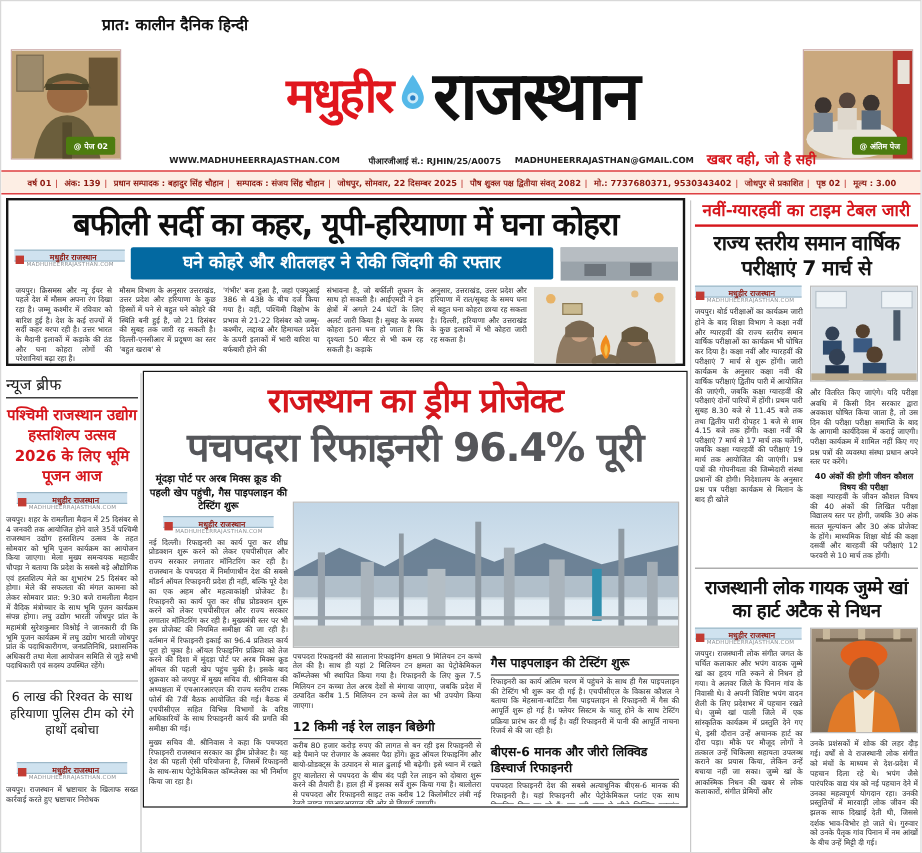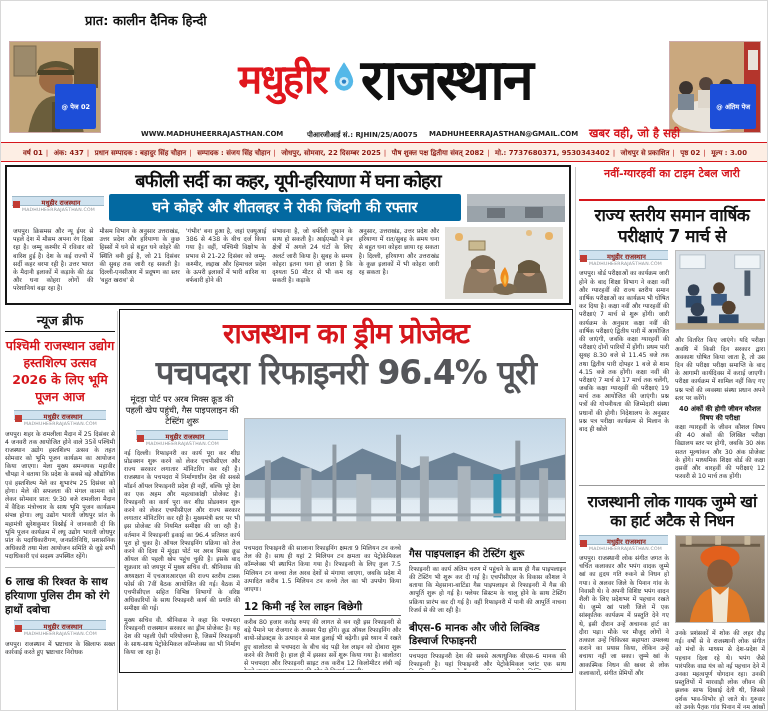--- a/index.html
+++ b/index.html
@@ -8,21 +8,21 @@
     position:relative; width:768px; height:711px; margin:0 auto;
     background:#ffffff; overflow:hidden;
     font-family:"DejaVu Sans", sans-serif; color:#1a1a1a;
     border:1px solid #d8d8d8;
   }
   
   .tagline { position:absolute; left:84px; top:10px; font-size:13px; font-weight:bold; color:#111; }
   .cities  { position:absolute; left:288px; top:8px; width:478px; font-size:6.6px; font-weight:bold; color:#2a2a2a; line-height:1.3; }
   .mast-photo { position:absolute; top:40px; width:92px; height:92px; overflow:hidden; border:1px solid #caa; }
   .mast-photo.left { left:8px; } .mast-photo.right { left:668px; }
-  .photo-badge { position:absolute; bottom:3px; right:4px; background:#1d4ed8; color:#fff; font-size:6.5px; font-weight:bold; padding:18px 6px; border-radius:2px; white-space:nowrap; }
+  .photo-badge { position:absolute; bottom:3px; right:4px; background:#4d7c0f; color:#fff; font-size:6.5px; font-weight:bold; padding:3px 6px; border-radius:2px; white-space:nowrap; }
   .mast-title { position:absolute; left:104px; top:34px; width:560px; height:84px; display:flex; align-items:center; justify-content:center; gap:6px; }
   .mast-title .red   { font-size:40px; font-weight:bold; color:#e0161d; letter-spacing:-2px; }
   .mast-title .black { font-size:56px; font-weight:bold; color:#101010; letter-spacing:-2px; }
   .mast-row { position:absolute; top:124px; left:0; width:768px; height:16px; font-size:7px; font-weight:bold; color:#222; }
   .mast-row .site  { position:absolute; left:140px; top:5px; }
   .mast-row .reg   { position:absolute; left:306px; top:5px; }
   .mast-row .email { position:absolute; left:428px; top:5px;text-align:center; }
   .mast-row .slogan{ position:absolute; left:588px; top:0; font-size:11.5px; color:#d6161c; }
   .infobar {
     position:absolute; left:0; top:141px; width:768px; height:20px;
@@ -33,49 +33,49 @@
   .infobar span + span::before { content:" | "; color:#c9514b; margin:0 3px; }
   
   .stamp { width:92px; }
   .stamp .bar { position:relative; background:#cfe2ef; border-top:1px solid #9db8c8; border-bottom:1px solid #9db8c8; text-align:center; font-size:6.5px; font-weight:bold; color:#8d1a12; padding:1px 0 0 6px; height:10px; }
   .stamp .sq { position:absolute; left:1px; top:4px; width:7px; height:7px; background:#c23b33; }
   .stamp .url { font-size:4.6px; color:#8a8f94; letter-spacing:.2px; padding-left:10px; margin-top:1px; white-space:nowrap; }
   .body-txt { font-size:6.2px; line-height:1.32; text-align:justify; color:#26282b; }
   .vline { position:absolute; width:1px; background:#c9c9c9; }
   
   .weather { position:absolute; left:4px; top:164px; width:566px; height:140px; border:2px solid #161616; background:#fff; overflow:hidden; }
-  .weather h1 { font-size:18px; font-weight:bold; text-align:center; color:#0f0f0f; letter-spacing:-1px; margin-top:1px; }
+  .weather h1 { font-size:26px; font-weight:bold; text-align:center; color:#0f0f0f; letter-spacing:-1px; margin-top:1px; }
   .weather .subrow { position:relative; height:31px; margin-top:1px; }
   .weather .subrow .stamp { position:absolute; left:5px; top:3px; }
   .blue-sub { position:absolute; left:102px; top:1px; width:352px; height:27px; background:#0369a1; border-radius:2px; color:#fff; font-size:14.5px; font-weight:bold; text-align:center; line-height:27px; }
   .fog-photo { position:absolute; left:460px; top:1px; width:98px; height:28px; }
   .weather .bodyrow { display:flex; gap:6px; padding:3px 6px 0 6px; }
   .weather .bodyrow .col { flex:1; }
   .fire-art { width:118px; height:72px; flex:none; }
   
   .rail { position:absolute; left:4px; top:310px; width:110px; height:401px; overflow:hidden; }
-  .rail .sec-title { font-size:13px; font-weight:bold; text-align:center; border-bottom:1.5px solid #111; padding-bottom:2px; }
+  .rail .sec-title { font-size:13px; font-weight:normal; text-align:left; border-bottom:1.5px solid #111; padding-bottom:2px; }
   .rail .red-head { font-size:12.5px; font-weight:bold; color:#d6161c; text-align:center; line-height:1.35; margin:6px 0 4px; }
-  .rail .blk-head { font-size:10.5px; font-weight:bold; color:#151515; text-align:left; line-height:1.35; margin:6px 0 4px; border-top:1px solid #bbb; padding-top:6px; }
+  .rail .blk-head { font-size:10.5px; font-weight:normal; color:#151515; text-align:center; line-height:1.35; margin:6px 0 19px; border-top:1px solid #bbb; padding-top:6px; }
   .rail .stamp { margin:0 auto 4px; }
   
   .refinery { position:absolute; left:118px; top:308px; width:454px; height:364px; border:1.5px solid #161616; overflow:hidden; }
   .refinery .kick { font-size:28px; font-weight:bold; color:#d6161c; text-align:center; letter-spacing:-1px; margin-top:3px; }
   .refinery .head { font-size:33px; font-weight:bold; color:#55565a; text-align:center; letter-spacing:-1px; margin-top:-2px; }
   .ref-left { position:absolute; left:4px; top:84px; width:116px; bottom:2px; overflow:hidden; }
-  .ref-left .sub { font-size:8.4px; font-weight:normal; text-align:center; line-height:1.3; color:#111; }
+  .ref-left .sub { font-size:8.4px; font-weight:bold; text-align:center; line-height:1.3; color:#111; }
   .ref-left .stamp { margin:3px auto; }
   .ref-photo { position:absolute; left:124px; top:108px; width:322px; height:122px; border:1px solid #bbb; }
   .ref-cols { position:absolute; left:124px; top:234px; width:322px; bottom:2px; display:flex; gap:8px; overflow:hidden; }
   .ref-cols .c { flex:1; }
   .ref-sec h3 { font-size:10.3px; font-weight:bold; color:#111; line-height:1.25; border-bottom:1px solid #555; padding:3px 0 2px; margin-bottom:2px; }
   .ref-sec { margin-bottom:4px; }
   
   .sidebar { position:absolute; left:578px; top:164px; width:186px; height:547px; overflow:hidden; }
-  .sb-kicker { font-size:11px; font-weight:bold; color:#d6161c; text-align:center; border-bottom:2px solid #d6161c; padding-bottom:19px; }
+  .sb-kicker { font-size:14px; font-weight:bold; color:#d6161c; text-align:center; border-bottom:2px solid #d6161c; padding-bottom:3px; }
   .sb-head { font-size:17px; font-weight:bold; text-align:center; line-height:1.22; color:#141414; margin:4px 0; letter-spacing:-.5px; }
   .sb-cols { display:flex; gap:6px; }
   .sb-cols .c { flex:1; min-width:0; }
   .sb-photo { width:100%; height:80px; border:1px solid #bbb; margin-bottom:2px; }
   .sb-sub { font-size:6.8px; font-weight:bold; text-align:center; margin:2px 0 1px; }
   .singer { border-top:1px solid #999; margin-top:5px; padding-top:3px; }
   .singer .sb-head { font-size:15.5px; }
   .sb-stamp-row { display:flex; justify-content:flex-start; margin-bottom:3px; }
 </style>
 </head>
@@ -127,21 +127,21 @@
 
   <div class="mast-row">
     <span class="site">WWW.MADHUHEERRAJASTHAN.COM</span>
     <span class="reg">पीआरजीआई सं.: RJHIN/25/A0075</span>
     <span class="email">MADHUHEERRAJASTHAN@GMAIL.COM</span>
     <span class="slogan">खबर वही, जो है सही</span>
   </div>
 
   <div class="infobar">
     <span>वर्ष 01</span>
-    <span>अंक: 437</span>
+    <span>अंक: 139</span>
     <span>प्रधान सम्पादक : बहादुर सिंह चौहान</span>
     <span>सम्पादक : संजय सिंह चौहान</span>
     <span>जोधपुर, सोमवार, 22 दिसम्बर 2025</span>
     <span>पौष शुक्ल पक्ष द्वितीया संवत् 2082</span>
     <span>मो.: 7737680371, 9530343402</span>
     <span>जोधपुर से प्रकाशित</span>
     <span>पृष्ठ 02</span>
     <span>मूल्य : 3.00</span>
   </div>
 

